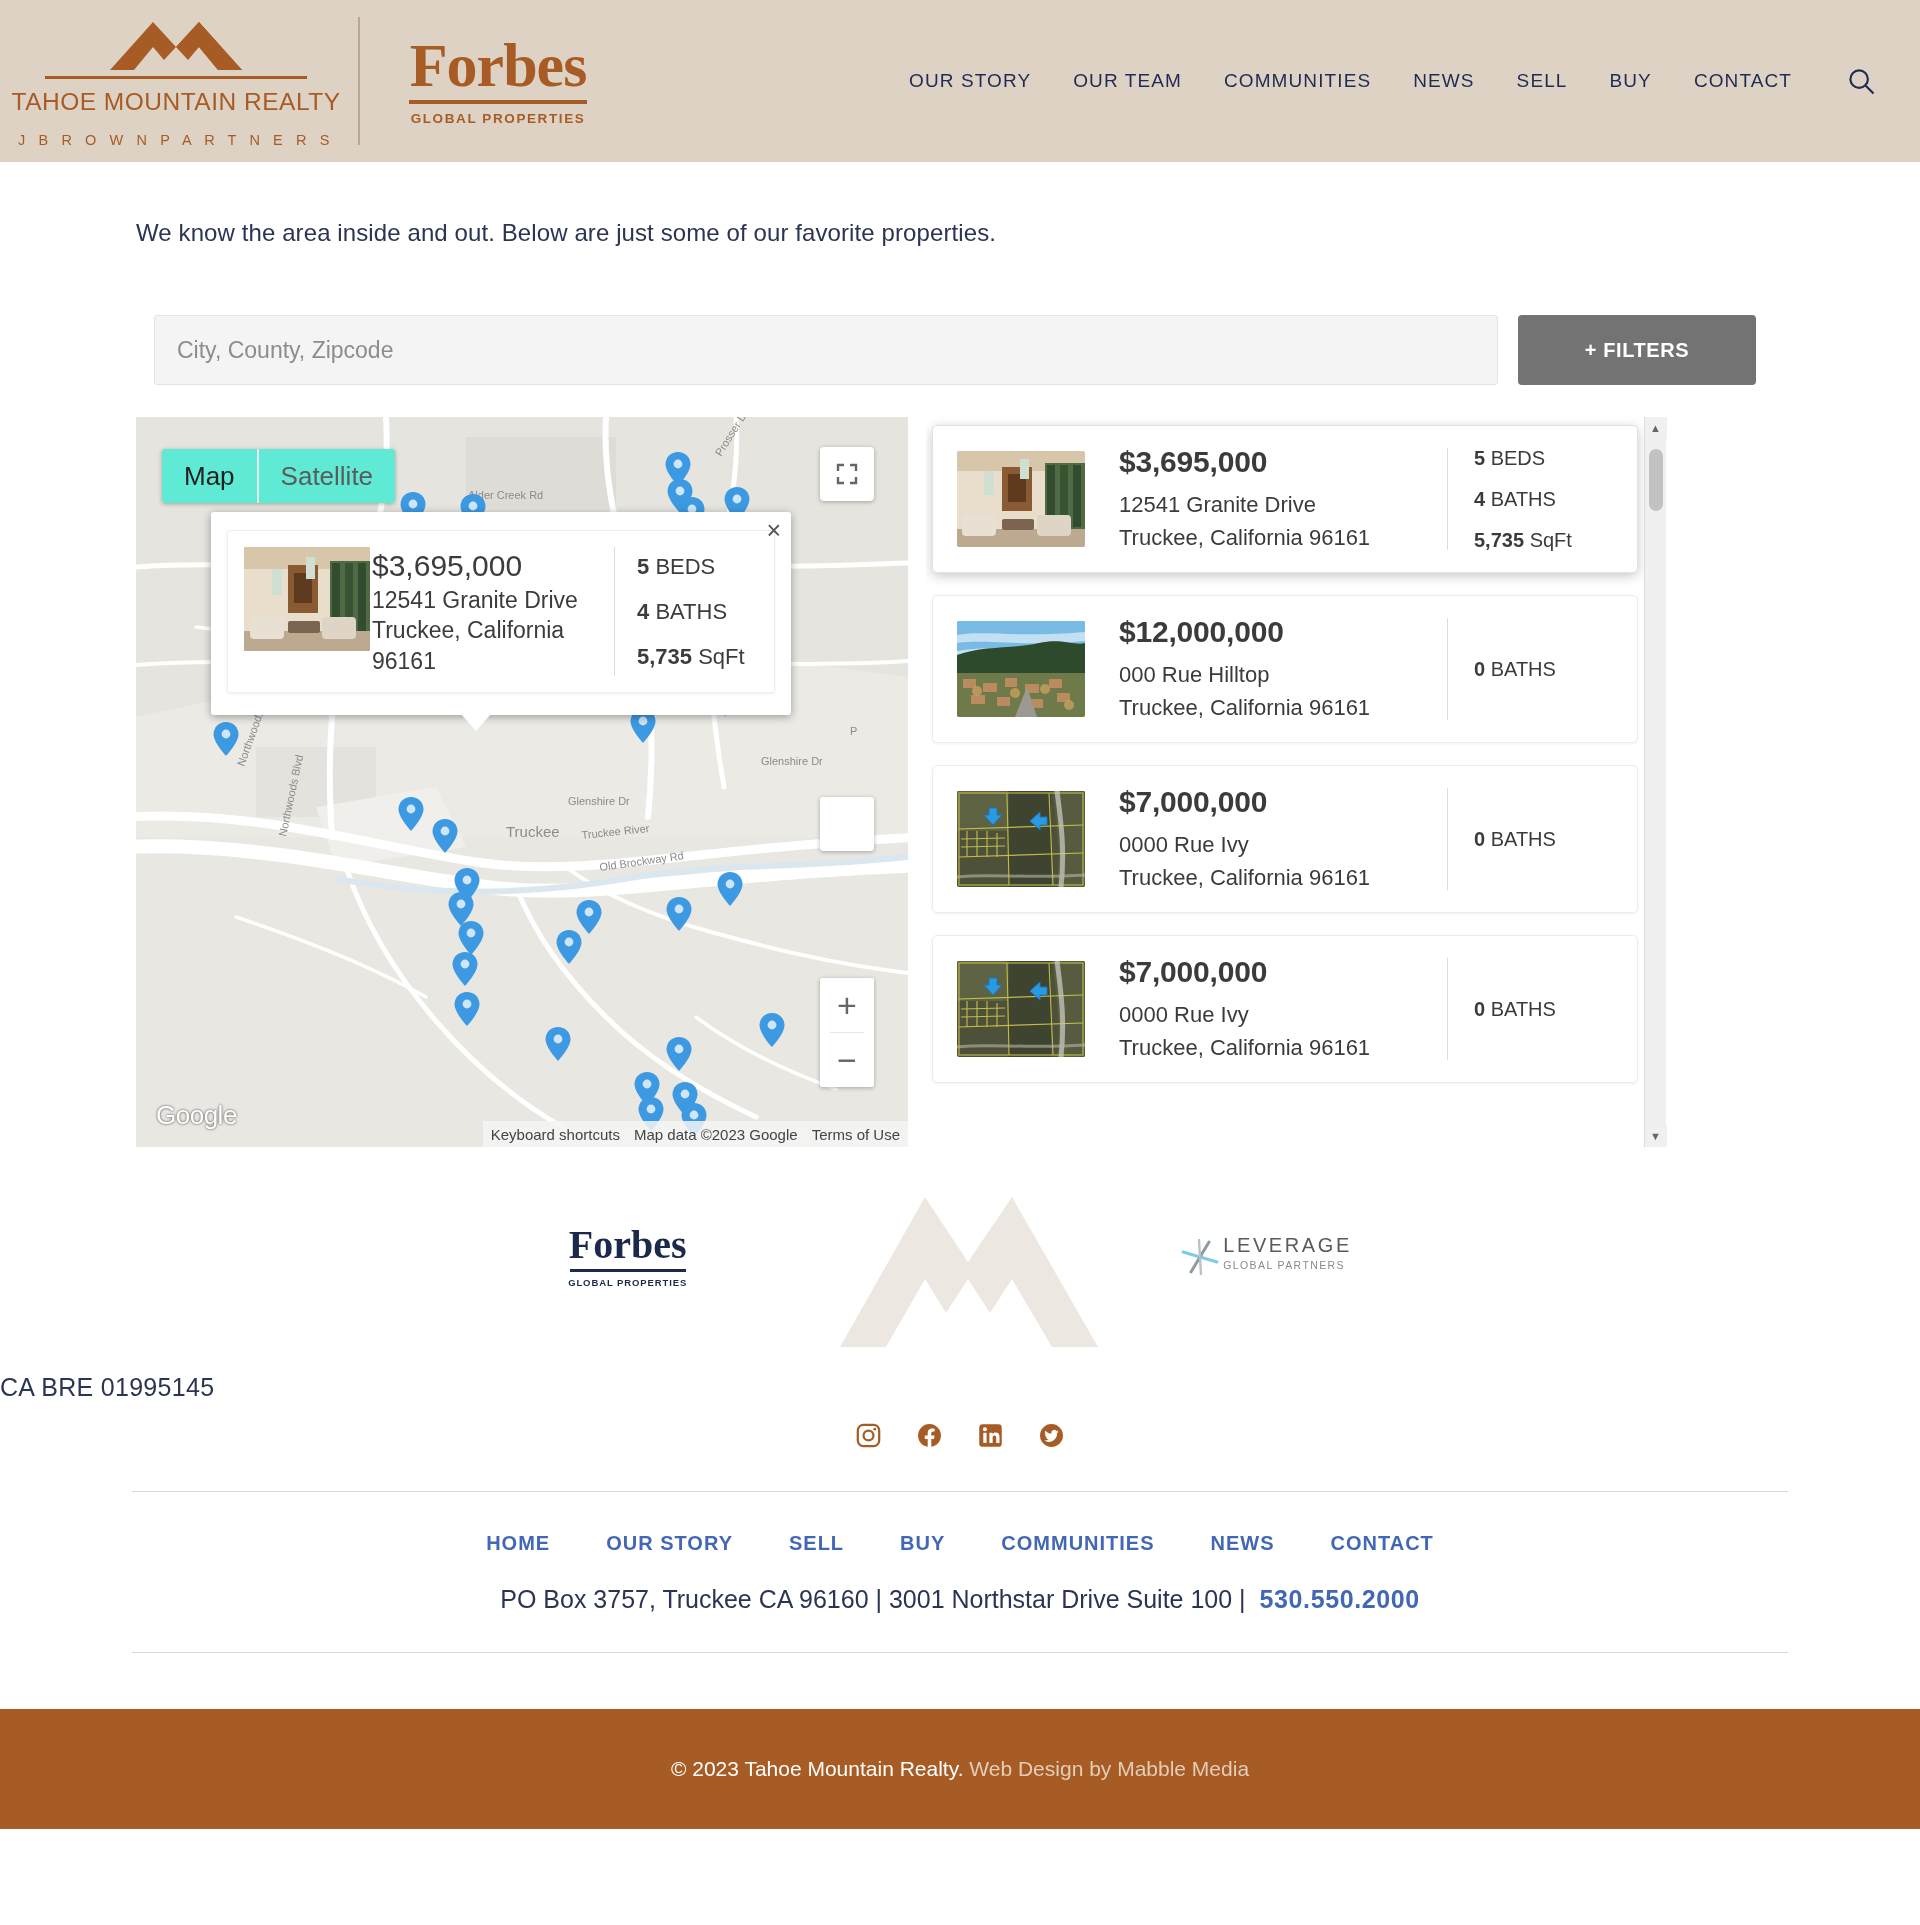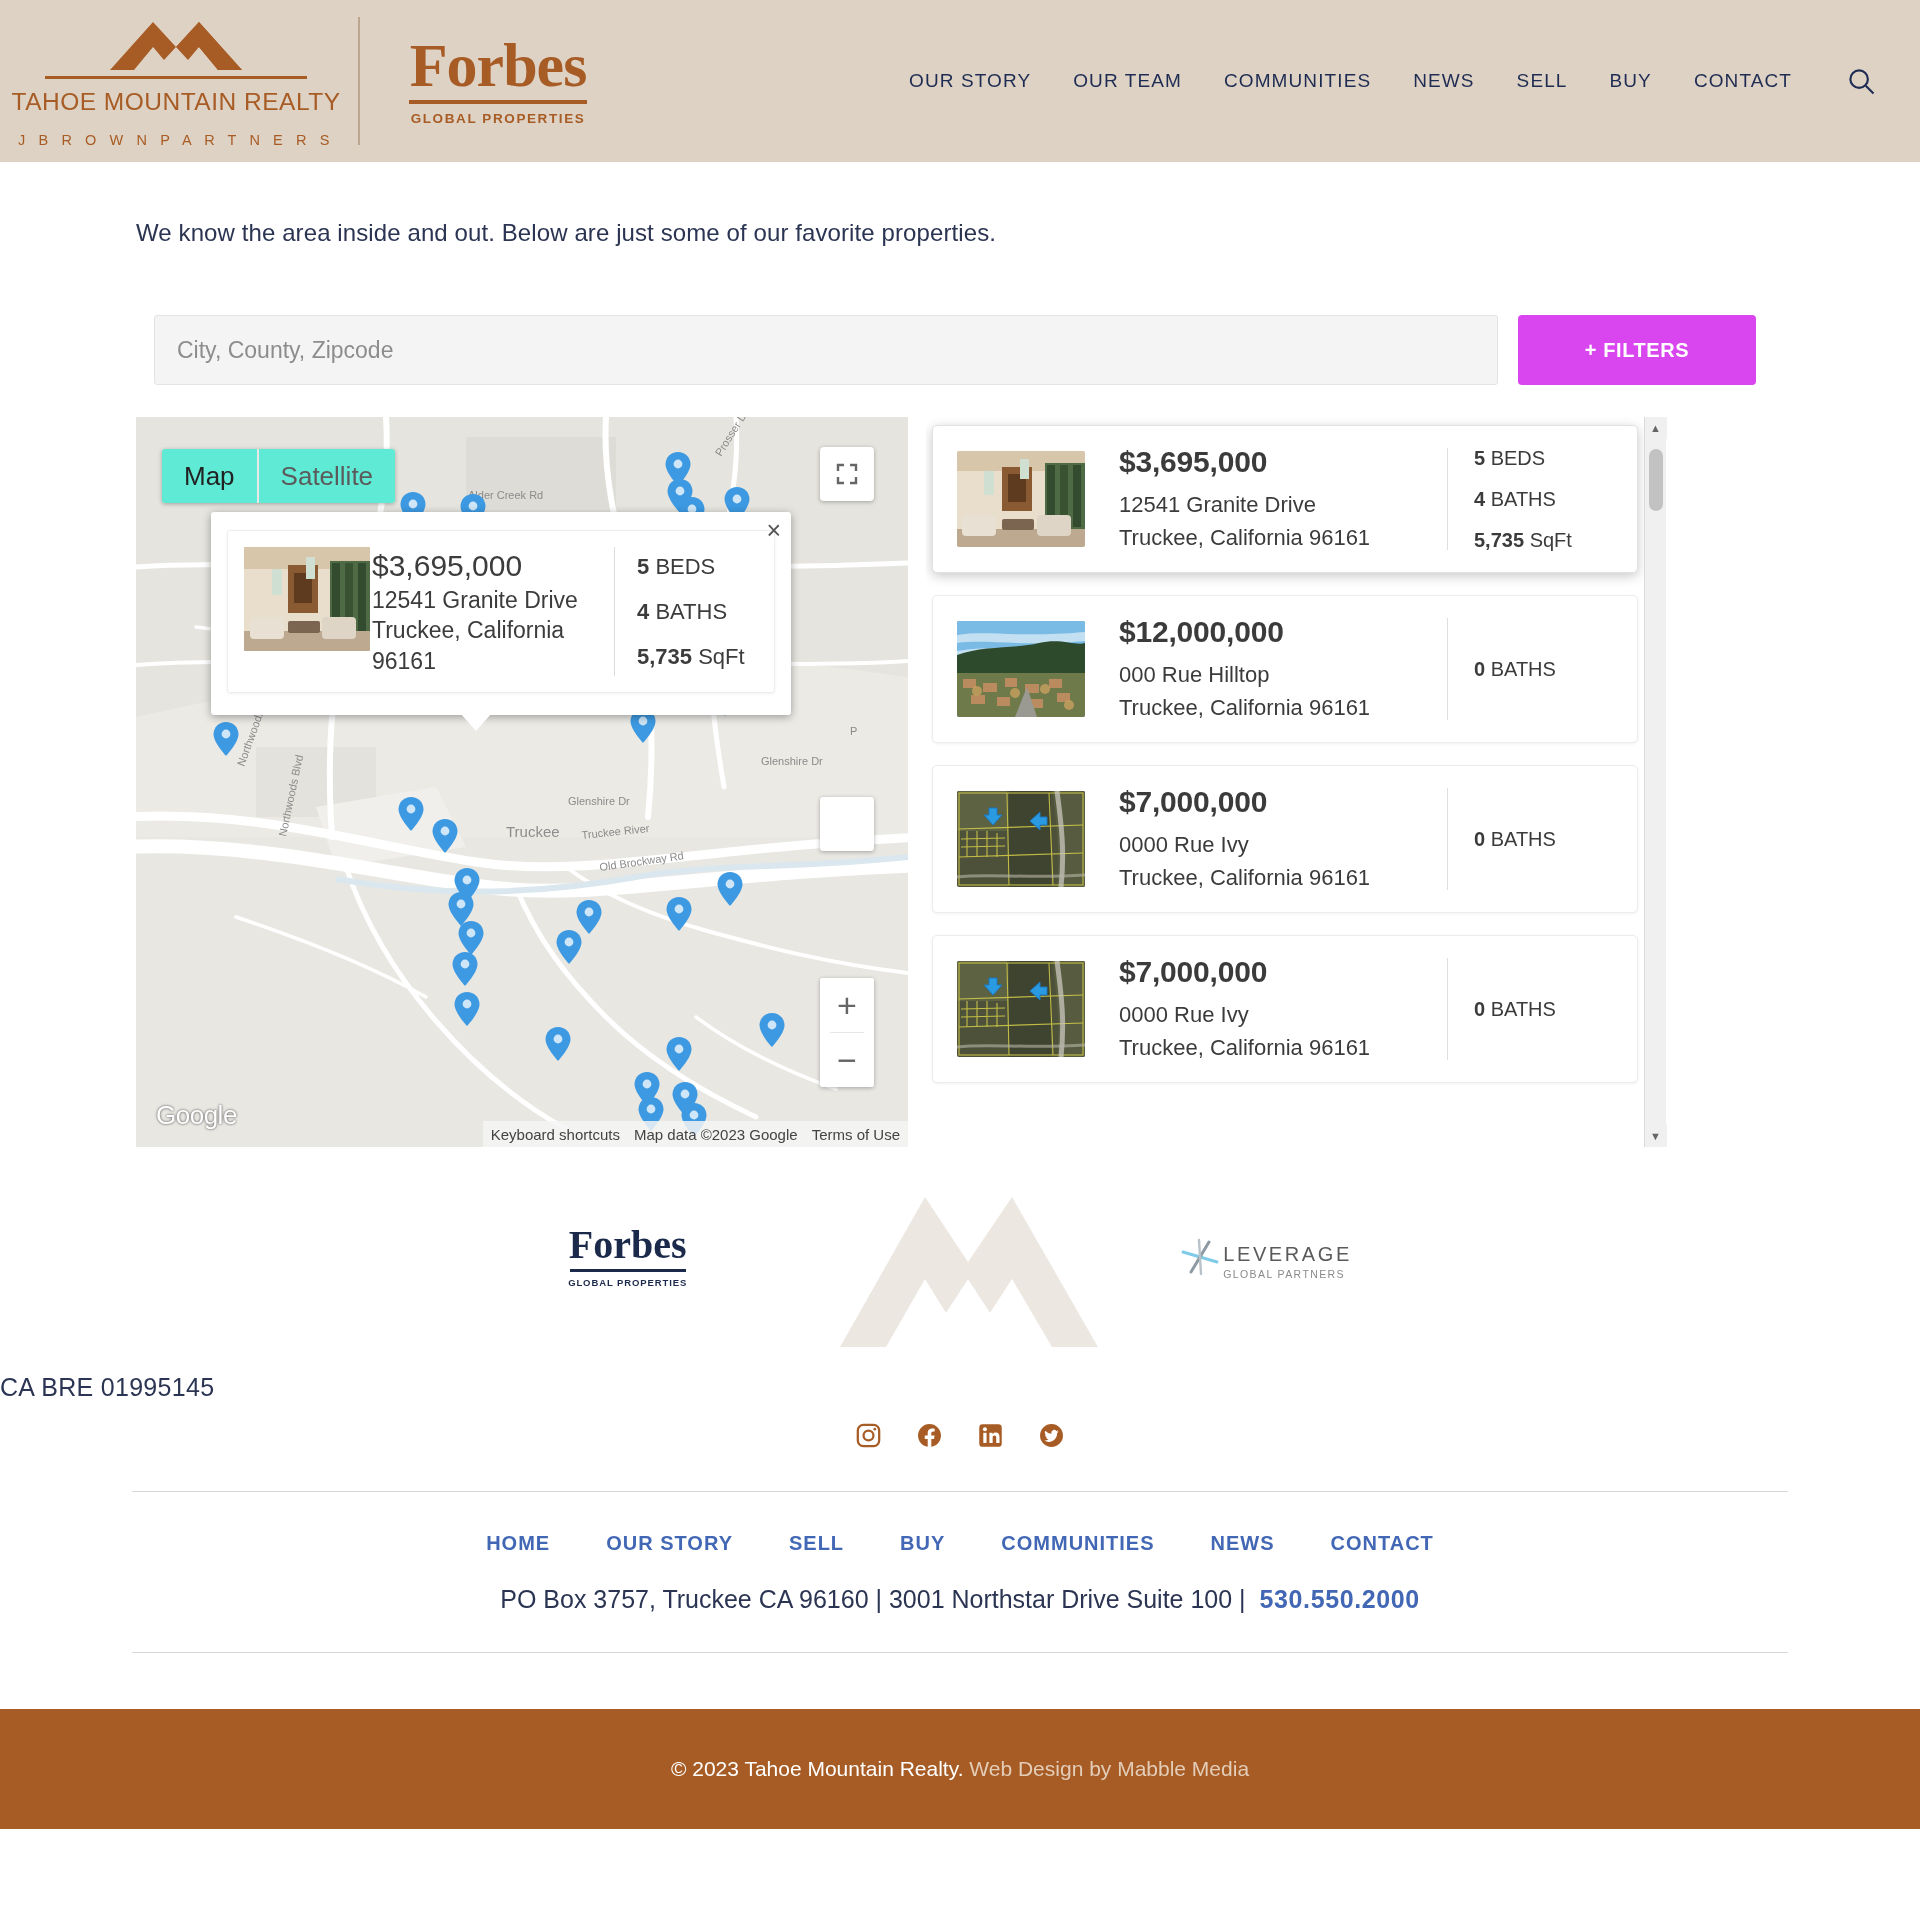--- a/index.html
+++ b/index.html
@@ -77,21 +77,21 @@
     padding: 68px 0 0 154px;
   }
   .search-input {
     width: 1344px; height: 70px; background: #f4f4f4;
     border: 1px solid #e3e3e3; border-radius: 3px;
     font-family: "Liberation Sans", sans-serif;
     font-size: 23px; color: #2b3553; padding: 0 22px;
   }
   .search-input::placeholder { color: #8d8d8d; }
   .filters-btn {
-    width: 238px; height: 70px; background: #d946ef; color: #fff;
+    width: 238px; height: 70px; background: #737373; color: #fff;
     border: none; border-radius: 4px; cursor: pointer;
     font-family: "Liberation Sans", sans-serif;
     font-size: 20px; font-weight: 700; letter-spacing: 0.6px;
   }
 
   
   .results {
     display: flex; gap: 18px; padding: 32px 0 0 136px; position: relative;
   }
 
@@ -251,21 +251,21 @@
   }
   .forbes-footer { display: flex; flex-direction: column; align-items: center; }
   .forbes-footer .fw {
     font-family: "Liberation Serif", serif; font-weight: 700; font-size: 40px;
     color: #1b2a4a; line-height: 1;
   }
   .forbes-footer .fr { width: 116px; height: 3px; background: #1b2a4a; margin-top: 4px; }
   .forbes-footer .fs {
     font-size: 9.5px; font-weight: 700; letter-spacing: .9px; color: #1b2a4a; margin-top: 5px;
   }
-  .leverage-logo { display: flex; align-items: flex-end; }
+  .leverage-logo { display: flex; align-items: flex-start; }
   .lev-text { display: flex; flex-direction: column; }
   .lev-name { font-size: 20px; letter-spacing: 2.6px; color: #5a5a5a; font-weight: 500; }
   .lev-sub { font-size: 10.5px; letter-spacing: 1.4px; color: #8a8a8a; margin-top: 2px; }
 
   .bre {
     text-align: left; font-size: 25px; color: #2b3553; margin-top: 85px;
     letter-spacing: .3px;
   }
   .social-row {
     display: flex; justify-content: center; gap: 34px; margin-top: 20px;

